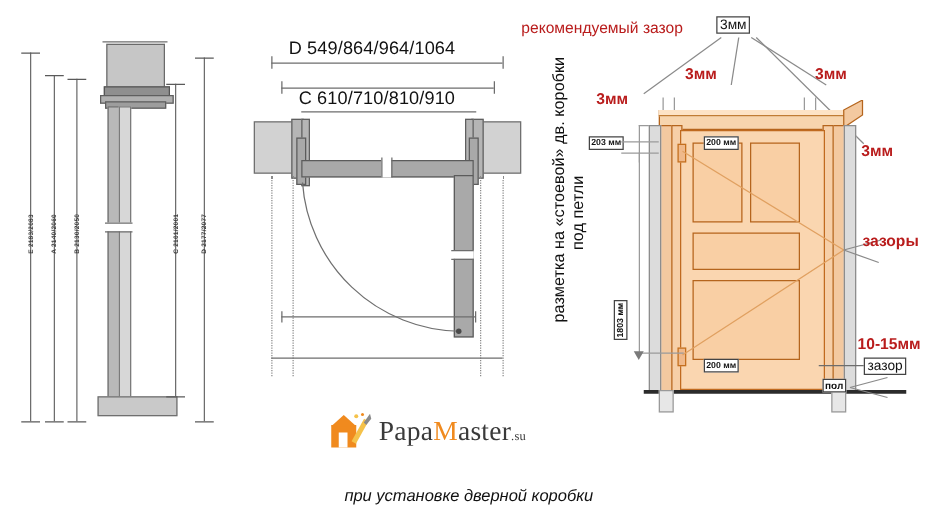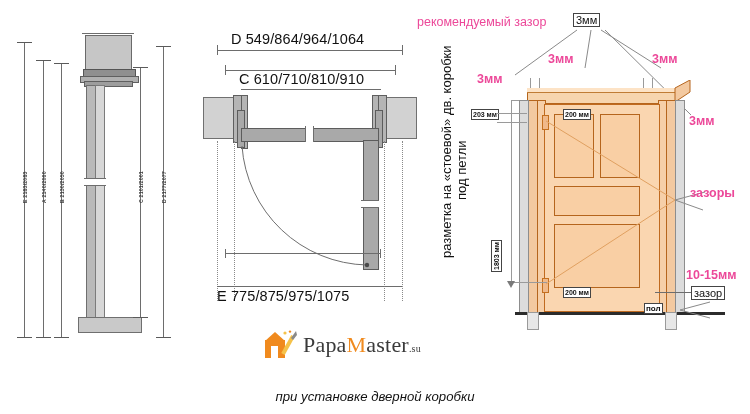--- a/index.html
+++ b/index.html
@@ -53,21 +53,21 @@
 
   
   .wood-frame{position:absolute;background:#f6cfa8;border:1px solid #b5651d;}
   .wood-leaf{position:absolute;background:#fad6b0;border:1px solid #c06a1f;}
   .wood-panel{position:absolute;background:#f9cfa4;border:1.2px solid #b5651d;}
   .wood-head{position:absolute;background:#f7d5ae;border:1px solid #b5651d;}
   .wood-jamb{position:absolute;background:#f3c9a0;border:1px solid #b5651d;}
   .wall-grey{position:absolute;background:#dcdcdc;border:1px solid #8d8d8d;}
 
   .note{
-    position:absolute;font-size:12.5px;color:#ec4899;white-space:nowrap;
+    position:absolute;font-size:12.5px;color:#b91c1c;white-space:nowrap;
   }
   .note-bold{font-weight:bold;}
   .boxed{
     position:absolute;font-size:11px;color:#111;white-space:nowrap;
     border:1px solid #444;background:#fff;padding:0 2px;line-height:12px;
   }
   .boxed-sm{
     position:absolute;font-size:7px;color:#111;white-space:nowrap;
     border:1px solid #444;background:#fff;padding:0 1px;line-height:9px;
     font-weight:bold;
@@ -181,21 +181,20 @@
     <div class="dash-v" style="left:22px;top:141px;height:160px;"></div>
     <div class="dash-v" style="left:39px;top:141px;height:160px;"></div>
     <div class="dash-v" style="left:189px;top:141px;height:160px;"></div>
     <div class="dash-v" style="left:207px;top:141px;height:160px;"></div>
 
     <div class="ln-h" style="left:30px;top:253px;width:155px;"></div>
     <div class="ln-v" style="left:30px;top:249px;height:9px;"></div>
     <div class="ln-v" style="left:185px;top:249px;height:9px;"></div>
 
     <div class="ln-h" style="left:22px;top:286px;width:185px;"></div>
-    <div class="dimlabel-top" style="left:22px;top:288px;">E 775/875/975/1075</div>
   </div>
 
   <div class="abs" style="left:415px;top:0;width:335px;height:340px;">
 
     <div class="note" style="left:2px;top:15px;">рекомендуемый зазор</div>
     <div class="boxed" style="left:158px;top:13px;">3мм</div>
 
     <svg class="abs" style="left:0;top:0;width:335px;height:200px;" viewBox="0 0 335 200">
       <path d="M 162 30 L 100 75" stroke="#8a8a8a" stroke-width="1" fill="none"></path>
       <path d="M 176 30 L 170 68" stroke="#8a8a8a" stroke-width="1" fill="none"></path>
@@ -263,21 +262,21 @@
     <svg class="abs" style="left:90px;top:276px;width:14px;height:14px;" viewBox="0 0 14 14">
       <path d="M 6 12 L 2 5 L 10 5 Z" fill="#7a7a7a"></path>
     </svg>
 
     <div class="note note-bold" style="left:275px;top:186px;">зазоры</div>
 
     <div class="abs" style="left:100px;top:312px;width:210px;height:3px;background:#2b2b2b;"></div>
     <div class="abs" style="left:112px;top:312px;width:10px;height:16px;background:#e7e7e7;border:1px solid #9a9a9a;"></div>
     <div class="abs" style="left:250px;top:312px;width:10px;height:16px;background:#e7e7e7;border:1px solid #9a9a9a;"></div>
 
-    <div class="boxed-sm" style="left:229px;top:303px;font-size:8px;">пол</div>
+    <div class="boxed-sm" style="left:243px;top:303px;font-size:8px;">пол</div>
     <svg class="abs" style="left:255px;top:296px;width:70px;height:30px;" viewBox="0 0 70 30">
       <path d="M 10 14 L 40 6" stroke="#8a8a8a" stroke-width="1" fill="none"></path>
       <path d="M 10 14 L 40 22" stroke="#8a8a8a" stroke-width="1" fill="none"></path>
     </svg>
 
     <div class="note note-bold" style="left:271px;top:268px;">10-15мм</div>
     <div class="boxed" style="left:276px;top:286px;font-size:11px;">зазор</div>
     <div class="ln-h" style="left:240px;top:292px;width:36px;"></div>
   </div>
 

